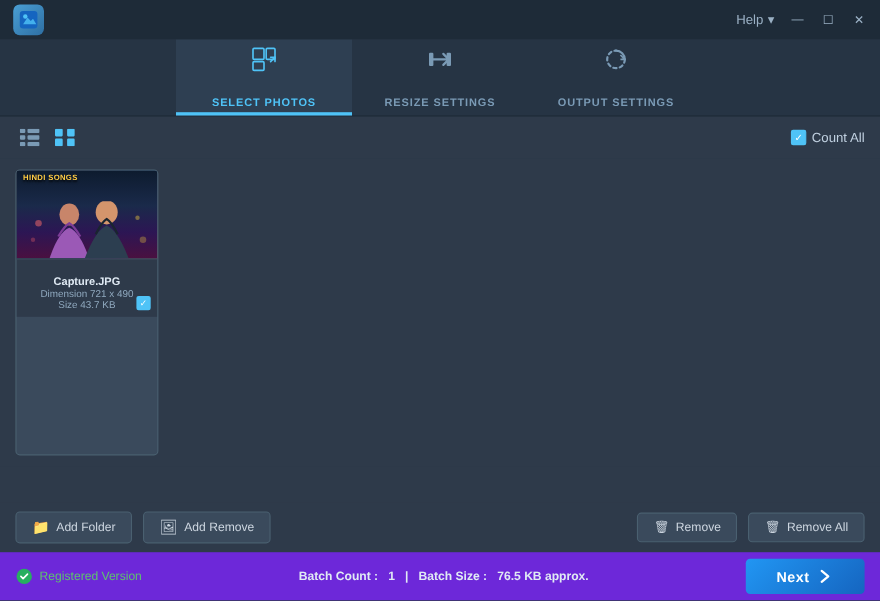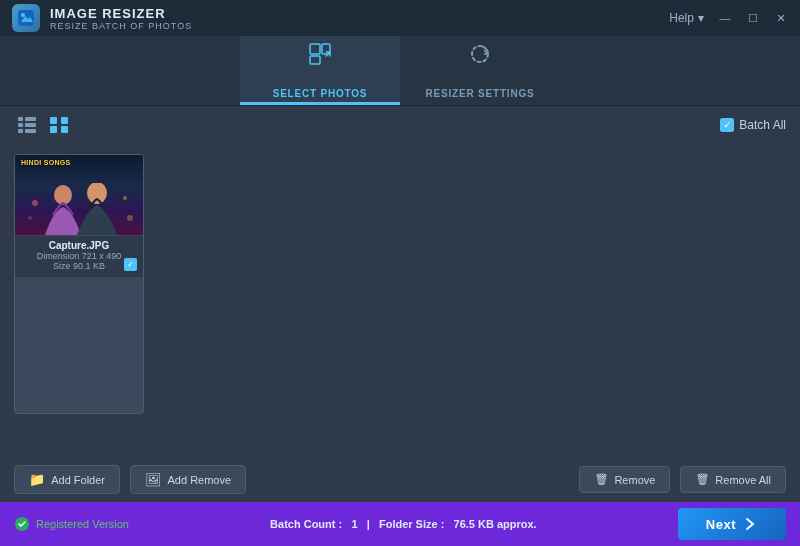--- a/index.html
+++ b/index.html
@@ -173,21 +173,21 @@
     }
     .photo-thumb {
       width: 100%;
       height: 80px;
       background: linear-gradient(135deg, #1a1a2e 0%, #16213e 30%, #0f3460 60%, #533483 80%, #e94560 100%);
       position: relative;
       overflow: hidden;
     }
 
     .photo-info {
-      padding: 4px 6px 6px;
+      padding: 15px 6px 6px;
       background: #2e3a4a;
       border-top: 1px solid #3a4a5c;
       position: relative;
     }
     .photo-name {
       font-size: 10px;
       font-weight: 700;
       color: #e0eaf4;
       text-align: center;
     }
@@ -312,24 +312,20 @@
 
 <div class="titlebar">
   <div class="titlebar-left">
     <div class="app-icon">
       <svg width="18" height="18" viewBox="0 0 18 18" fill="none">
         <rect x="1" y="1" width="16" height="16" rx="3" fill="#1565c0"></rect>
         <path d="M4 13 L8 7 L11 10 L13 8 L16 13Z" fill="#4fc3f7" opacity="0.8"></path>
         <circle cx="6" cy="6" r="2" fill="#4fc3f7"></circle>
       </svg>
     </div>
-    <div class="app-title-block">
-      <span class="app-title">IMAGE RESIZER</span>
-      <span class="app-subtitle">RESIZE BATCH OF PHOTOS</span>
-    </div>
   </div>
   <div class="titlebar-right">
     <div class="help-btn">
       <span>Help</span>
       <span>▾</span>
     </div>
     <div class="win-btn">—</div>
     <div class="win-btn">☐</div>
     <div class="win-btn">✕</div>
   </div>
@@ -343,26 +339,36 @@
         <rect x="4" y="16" width="10" height="8" rx="1" stroke="#4fc3f7" stroke-width="1.5" fill="none"></rect>
         <rect x="16" y="4" width="8" height="10" rx="1" stroke="#4fc3f7" stroke-width="1.5" fill="none"></rect>
         <path d="M20 16 L24 12 M24 12 L20 12 M24 12 L24 16" stroke="#4fc3f7" stroke-width="1.5" stroke-linecap="round"></path>
       </svg>
     </div>
     <span class="tab-label">SELECT PHOTOS</span>
   </div>
   <div class="tab">
     <div class="tab-icon">
       <svg width="28" height="28" viewBox="0 0 28 28" fill="none">
+        <path d="M6 14 L22 14 M22 14 L17 9 M22 14 L17 19" stroke="#7a9ab5" stroke-width="2" stroke-linecap="round" stroke-linejoin="round"></path>
+        <rect x="4" y="8" width="4" height="12" rx="1" fill="#7a9ab5"></rect>
+        <rect x="20" y="8" width="4" height="12" rx="1" fill="#7a9ab5"></rect>
+      </svg>
+    </div>
+    <span class="tab-label">RESIZE SETTINGS</span>
+  </div>
+  <div class="tab">
+    <div class="tab-icon">
+      <svg width="28" height="28" viewBox="0 0 28 28" fill="none">
         <path d="M14 6 A8 8 0 0 1 22 14" stroke="#7a9ab5" stroke-width="2" stroke-linecap="round" fill="none"></path>
         <path d="M22 14 A8 8 0 1 1 14 6" stroke="#7a9ab5" stroke-width="2" stroke-linecap="round" fill="none" stroke-dasharray="3 3"></path>
         <path d="M18 10 L22 14 L18 14" stroke="#7a9ab5" stroke-width="1.5" stroke-linejoin="round" fill="none"></path>
       </svg>
     </div>
-    <span class="tab-label">RESIZER SETTINGS</span>
+    <span class="tab-label">OUTPUT SETTINGS</span>
   </div>
 </div>
 
 <div class="toolbar">
   <div class="view-toggles">
     <div class="view-btn">
       <svg width="18" height="16" viewBox="0 0 18 16" fill="#7a9ab5">
         <rect x="0" y="0" width="5" height="4" rx="1"></rect>
         <rect x="7" y="0" width="11" height="4" rx="1"></rect>
         <rect x="0" y="6" width="5" height="4" rx="1"></rect>
@@ -375,21 +381,21 @@
       <svg width="18" height="16" viewBox="0 0 18 16" fill="#4fc3f7">
         <rect x="0" y="0" width="7" height="7" rx="1"></rect>
         <rect x="11" y="0" width="7" height="7" rx="1"></rect>
         <rect x="0" y="9" width="7" height="7" rx="1"></rect>
         <rect x="11" y="9" width="7" height="7" rx="1"></rect>
       </svg>
     </div>
   </div>
   <div class="select-all-area">
     <div class="checkbox">✓</div>
-    <span>Batch All</span>
+    <span>Count All</span>
   </div>
 </div>
 
 <div class="photo-grid">
   <div class="photo-card">
     <div class="photo-thumb">
 
       <div style="position:absolute;inset:0;background:linear-gradient(180deg,#0d1b2e 0%,#1a2a4a 40%,#2c1654 70%,#4a1040 100%);"></div>
       <div style="position:absolute;top:4px;left:6px;font-size:7px;color:#ffcc44;font-weight:700;letter-spacing:0.3px;text-shadow:0 1px 2px rgba(0,0,0,0.9);">HINDI SONGS</div>
 
@@ -407,21 +413,21 @@
           <circle cx="20" cy="20" r="3" fill="#ff6b6b" opacity="0.5"></circle>
           <circle cx="110" cy="15" r="2" fill="#ffd93d" opacity="0.4"></circle>
           <circle cx="15" cy="35" r="2" fill="#ff6b6b" opacity="0.3"></circle>
           <circle cx="115" cy="35" r="3" fill="#ffd93d" opacity="0.3"></circle>
         </svg>
       </div>
     </div>
     <div class="photo-info">
       <div class="photo-name">Capture.JPG</div>
       <div class="photo-dim">Dimension 721 x 490</div>
-      <div class="photo-size">Size 90.1 KB</div>
+      <div class="photo-size">Size 43.7 KB</div>
       <div class="photo-checkbox">✓</div>
     </div>
   </div>
 </div>
 
 <div class="action-bar">
   <div class="action-left">
     <button class="action-btn">
       <span class="btn-icon">📁</span>
       <span>Add Folder</span>
@@ -449,21 +455,21 @@
       <circle cx="8" cy="8" r="7" fill="#27ae60"></circle>
       <path d="M5 8 L7 10 L11 6" stroke="white" stroke-width="1.5" stroke-linecap="round" stroke-linejoin="round" fill="none"></path>
     </svg>
     <span>Registered Version</span>
   </div>
   <div class="status-center">
     <span>Batch Count :</span>
     <span>&nbsp;</span>
     <span style="color:#e0eaf4;font-weight:700;">1</span>
     <span>&nbsp; | &nbsp;</span>
-    <span>Folder Size :</span>
+    <span>Batch Size :</span>
     <span>&nbsp;</span>
     <span style="color:#e0eaf4;font-weight:700;">76.5 KB approx.</span>
   </div>
   <button class="next-btn">
     <span>Next</span>
     <svg width="16" height="16" viewBox="0 0 16 16">
       <path d="M5 3 L11 8 L5 13" stroke="white" stroke-width="2" stroke-linecap="round" stroke-linejoin="round" fill="none"></path>
     </svg>
   </button>
 </div>

